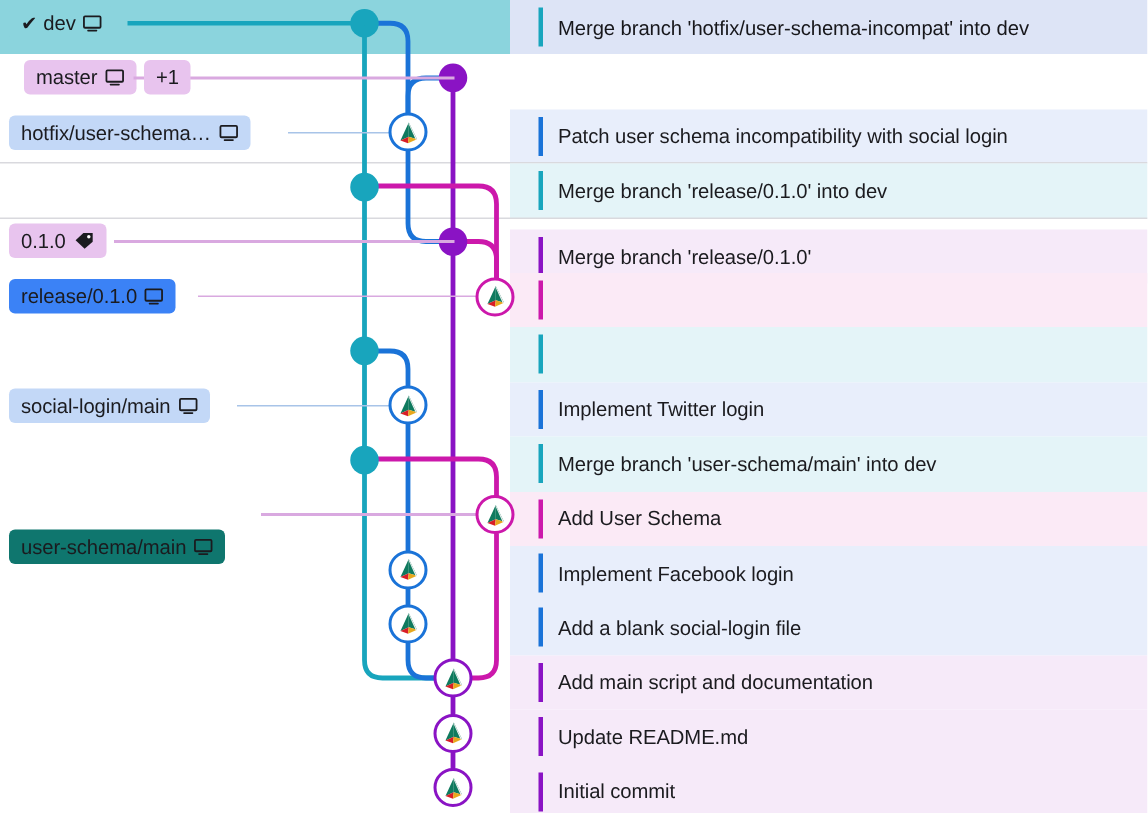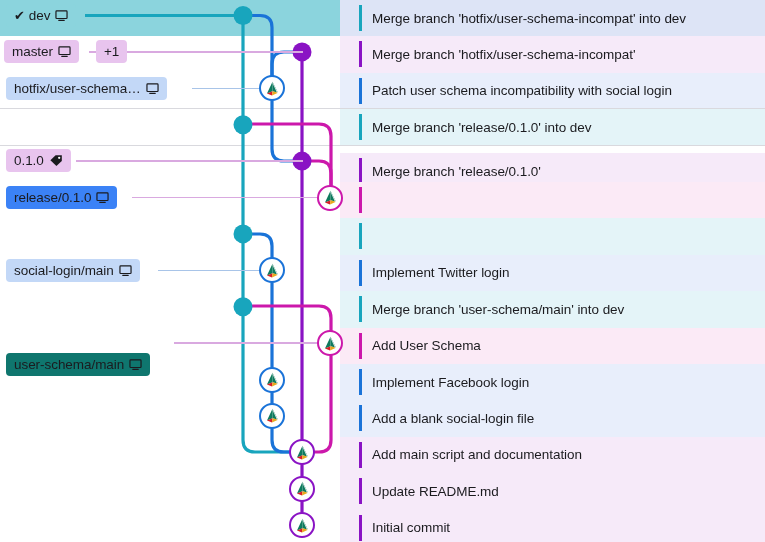--- a/index.html
+++ b/index.html
@@ -119,25 +119,20 @@
 
 <div id="app">
 
   <div id="rows">
       <div class="row selected" style="top: 0px;">
         <div class="row-tint-left" style="background: rgb(139, 212, 221);"></div>
         <div class="row-tint" style="background: rgb(221, 228, 246);"></div>
         <div class="row-bar" style="background: rgb(24, 165, 189);"></div>
         <div class="row-msg">Merge branch 'hotfix/user-schema-incompat' into dev</div>
       </div>
-      <div class="row" style="top: 36.4px;">
-        <div class="row-tint" style="background: rgb(246, 234, 249);"></div>
-        <div class="row-bar" style="background: rgb(138, 19, 196);"></div>
-        <div class="row-msg">Merge branch 'hotfix/user-schema-incompat'</div>
-      </div>
       <div class="row" style="top: 72.8px;">
         <div class="row-tint" style="background: rgb(232, 238, 251);"></div>
         <div class="row-bar" style="background: rgb(26, 115, 216);"></div>
         <div class="row-msg">Patch user schema incompatibility with social login</div>
         <div class="row-sep-bottom" style="background: rgb(217, 217, 222);"></div>
       </div>
       <div class="row" style="top: 109.2px;">
         <div class="row-tint" style="background: rgb(228, 244, 248);"></div>
         <div class="row-bar" style="background: rgb(24, 165, 189);"></div>
         <div class="row-msg">Merge branch 'release/0.1.0' into dev</div>
@@ -242,21 +237,21 @@
         <span class="glyph check">✔</span>
         <span>dev</span>
         <span class="glyph">
           <svg width="13" height="12" viewBox="0 0 14 13">
             <rect x="1" y="1" width="12" height="8.2" rx="0.8" fill="none" stroke="#1b1b1f" stroke-width="1.3"></rect>
             <rect x="3.4" y="10.6" width="7.2" height="1.3" rx="0.5" fill="#1b1b1f"></rect>
           </svg>
         </span>
       </div>
       <div style="position: absolute; left: 121px; top: 51.45px; width: 182px; height: 1.1px; background: rgb(217, 169, 224);"></div>
-      <div class="ref" style="left: 4px; top: 40px; background: rgb(232, 196, 238);">
+      <div class="ref" style="left: 16px; top: 40px; background: rgb(232, 196, 238);">
         <span>master</span>
         <span class="glyph">
           <svg width="13" height="12" viewBox="0 0 14 13">
             <rect x="1" y="1" width="12" height="8.2" rx="0.8" fill="none" stroke="#1b1b1f" stroke-width="1.3"></rect>
             <rect x="3.4" y="10.6" width="7.2" height="1.3" rx="0.5" fill="#1b1b1f"></rect>
           </svg>
         </span>
       </div>
       <div style="position: absolute; left: 89px; top: 51.45px; width: 7px; height: 1.1px; background: rgb(217, 169, 224);"></div>
       <div class="ref" style="left: 96px; top: 40px; background: rgb(232, 196, 238);">

